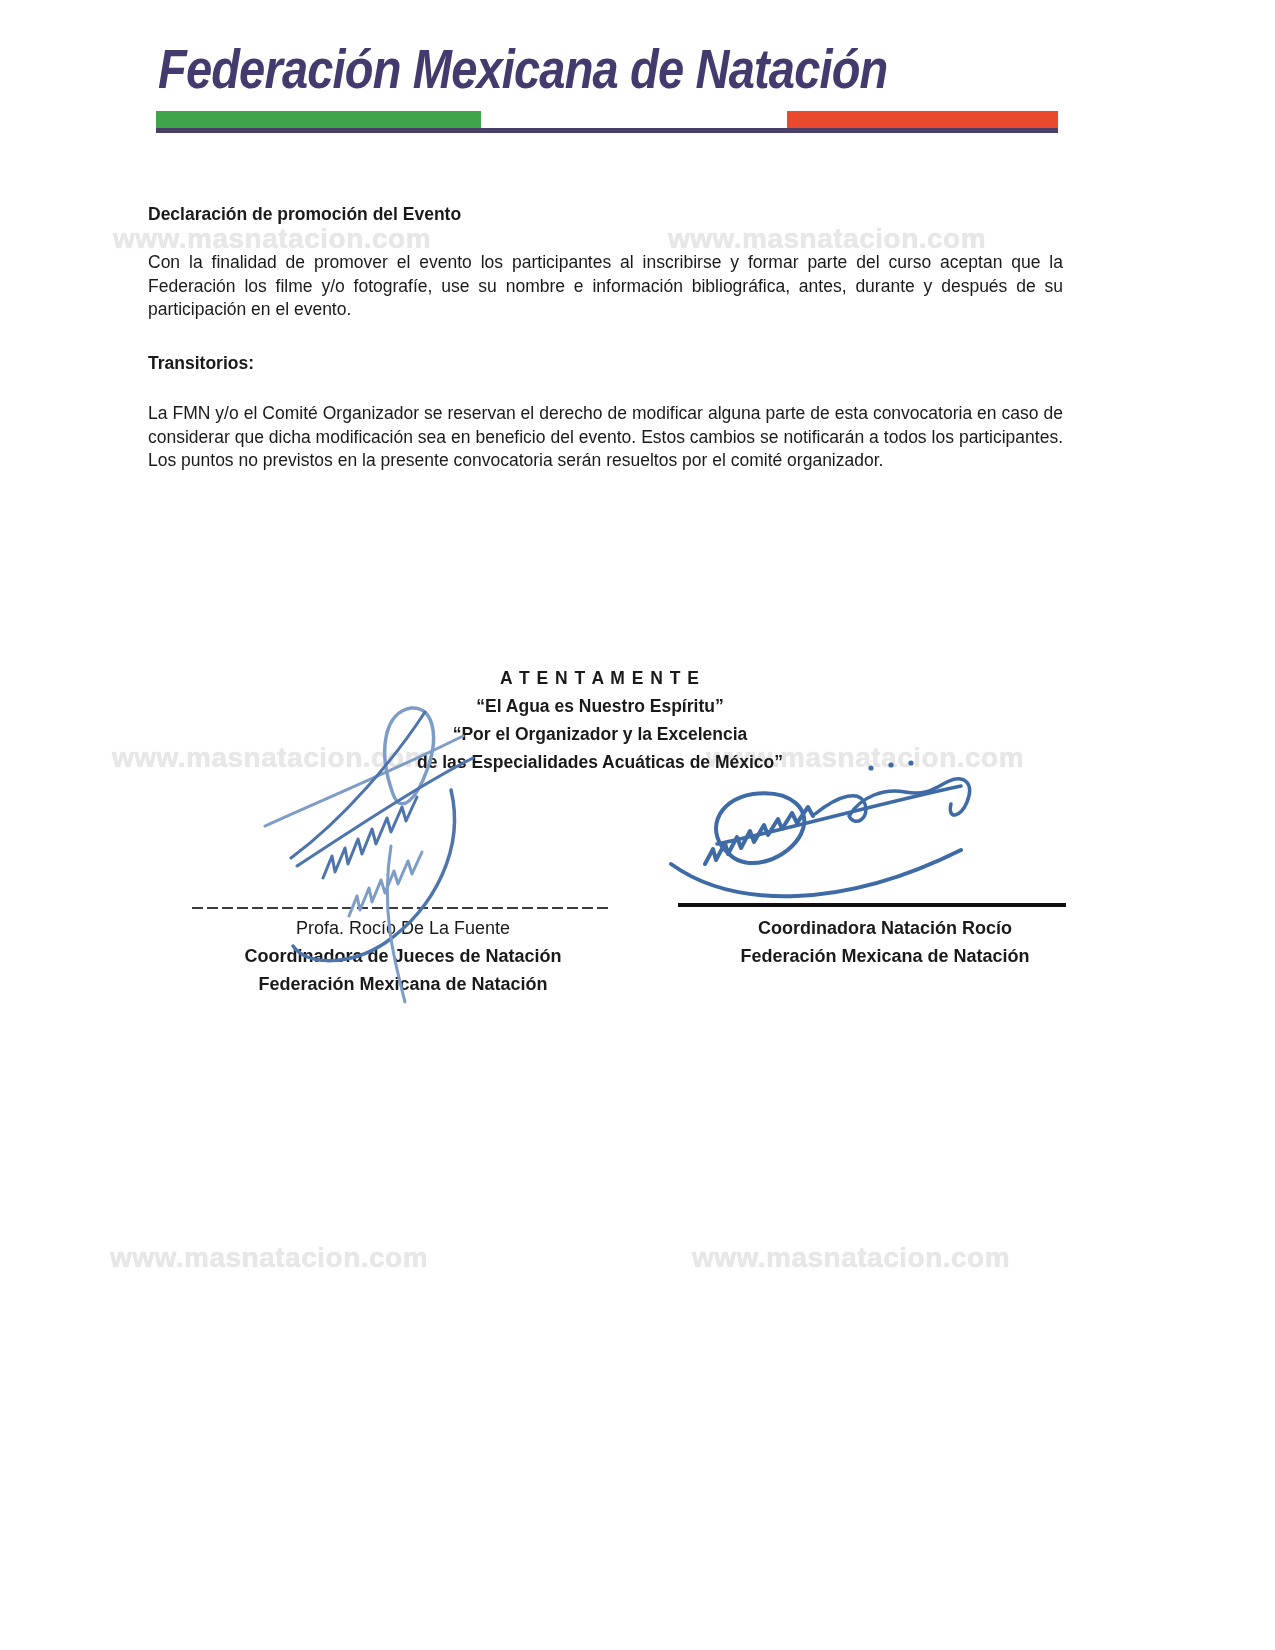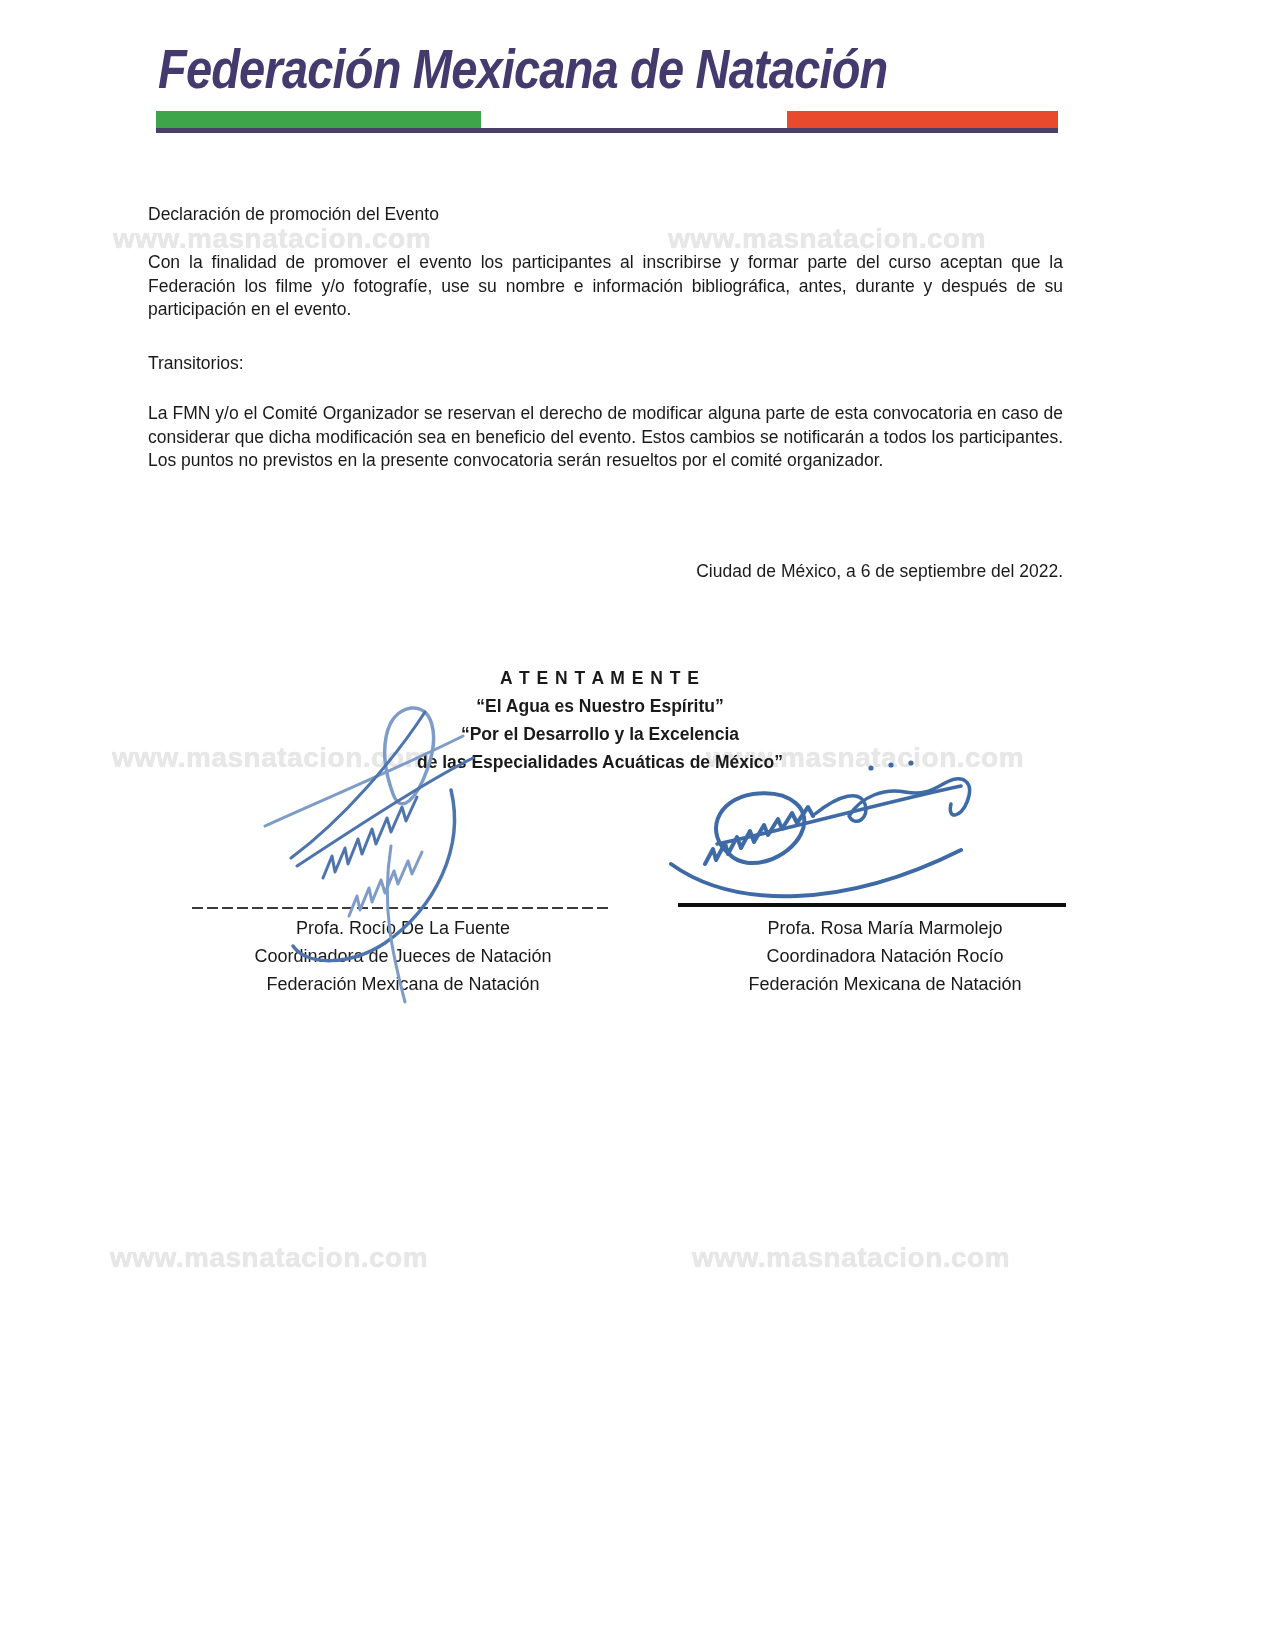--- a/index.html
+++ b/index.html
@@ -29,21 +29,21 @@
   
   .wm {
     position:absolute; z-index:0; white-space:nowrap;
     font-size:28px; font-weight:bold; letter-spacing:0.5px;
     color:var(--watermark_gray,#e7e7e7);
     text-shadow:0 0 1px #d8d8d8;
   }
 
   
   .txt { z-index:1; font-size:17.5px; line-height:23.5px; }
-  .bold { font-weight:normal; }
+  .bold { font-weight:bold; }
   .para { left:148px; width:915px; text-align:justify; }
   .h-left { left:148px; }
   .dateline { left:148px; width:915px; text-align:right; }
 
   .closing { left:300px; width:600px; text-align:center; font-weight:bold; line-height:28px; }
   .closing .sal { letter-spacing:1px; }
 
   
   .sig-line-left {
     left:192px; top:907px; width:420px; height:2px; z-index:1;
@@ -92,26 +92,25 @@
   <div class="wm" style="left:692px; top:1242px;">www.masnatacion.com</div>
 
   <div class="abs txt bold h-left" style="top:203px;">Declaración de promoción del Evento</div>
 
   <div class="abs txt para" style="top:251px;">Con la finalidad de promover el evento los participantes al inscribirse y formar parte del curso aceptan que la Federación los filme y/o fotografíe, use su nombre e información bibliográfica, antes, durante y después de su participación en el evento.</div>
 
   <div class="abs txt bold h-left" style="top:352px;">Transitorios:</div>
 
   <div class="abs txt para" style="top:402px;">La FMN y/o el Comité Organizador se reservan el derecho de modificar alguna parte de esta convocatoria en caso de considerar que dicha modificación sea en beneficio del evento. Estos cambios se notificarán a todos los participantes. Los puntos no previstos en la presente convocatoria serán resueltos por el comité organizador.</div>
 
-  <div class="abs txt dateline" style="top:560px;">Ciudad de México, a 6 de septiembre del 2022.</div>
 
   <div class="abs txt closing" style="top:664px;">
     <div class="sal">A T E N T A M E N T E</div>
     <div>“El Agua es Nuestro Espíritu”</div>
-    <div>“Por el Desarrollo y la Excelencia</div>
+    <div>“Por el Organizador y la Excelencia</div>
     <div>de las Especialidades Acuáticas de México”</div>
   </div>
 
   <div class="abs sig-line-left"></div>
   <div class="abs sig-line-right"></div>
 
   <svg class="sig-svg" style="left:245px; top:698px;" width="260" height="310" viewBox="0 0 260 310">
     <path class="ink-light" stroke-width="3.5" d="M148 96 C132 52 140 14 166 10 C186 8 196 34 182 72 C172 100 156 118 148 96 Z"></path>
     <path class="ink-light" stroke-width="3" d="M20 128 C70 105 150 72 218 38"></path>
     <path class="ink" stroke-width="3" d="M52 168 C110 130 180 84 228 60"></path>
@@ -133,20 +132,19 @@
     <circle class="dot" cx="246" cy="11" r="2.6"></circle>
   </svg>
 
   <div class="abs name-block name-block-left">
     <div>Profa. Rocío De La Fuente</div>
     <div class="bold">Coordinadora de Jueces de Natación</div>
     <div class="bold">Federación Mexicana de Natación</div>
   </div>
 
   <div class="abs name-block name-block-right">
-    <div>Profa. Rosa María Marmolejo</div>
     <div class="bold">Coordinadora Natación Rocío</div>
     <div class="bold">Federación Mexicana de Natación</div>
   </div>
 
   <div class="abs page-number">3 de 3</div>
 
 </div>
 
 </body></html>

